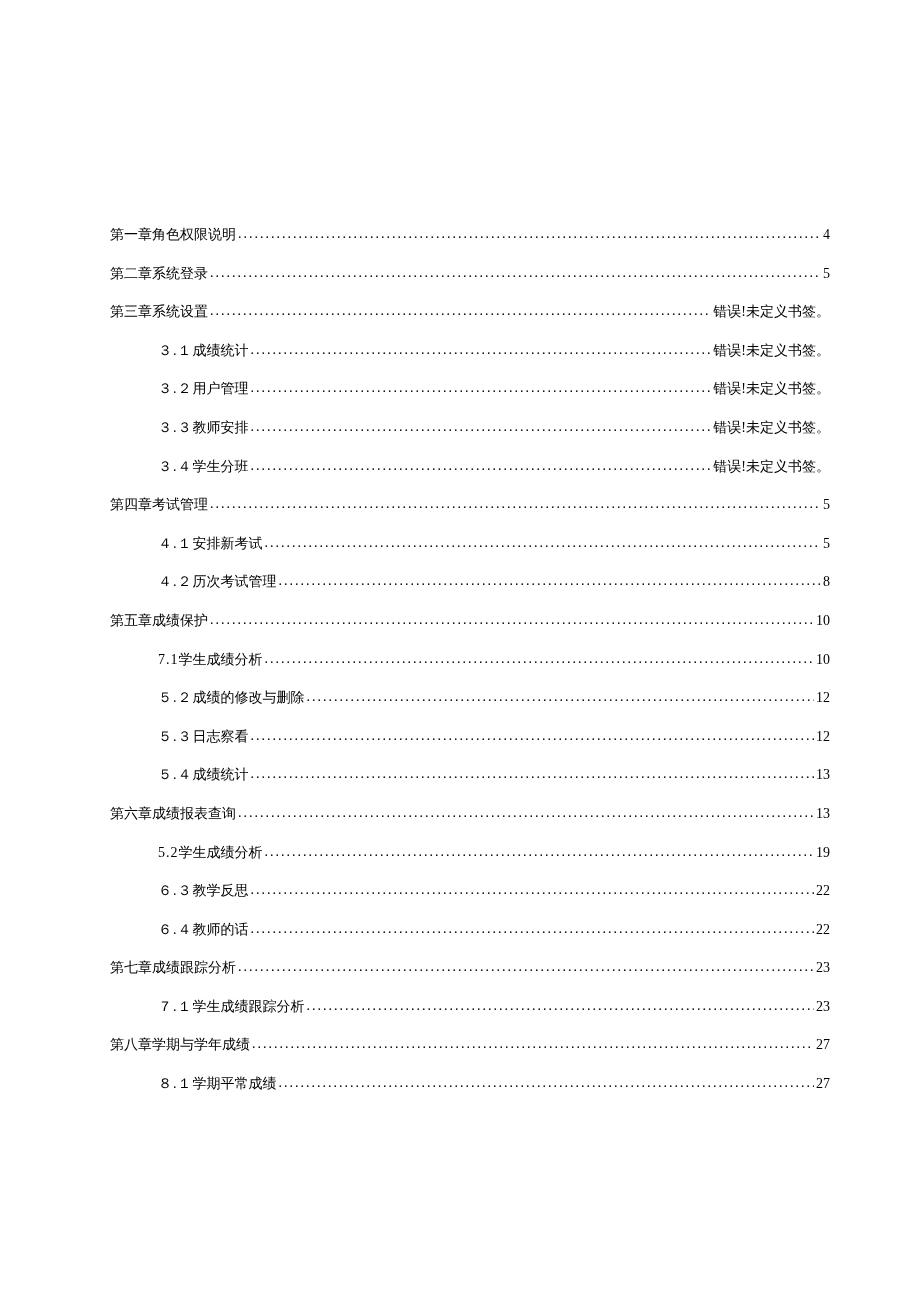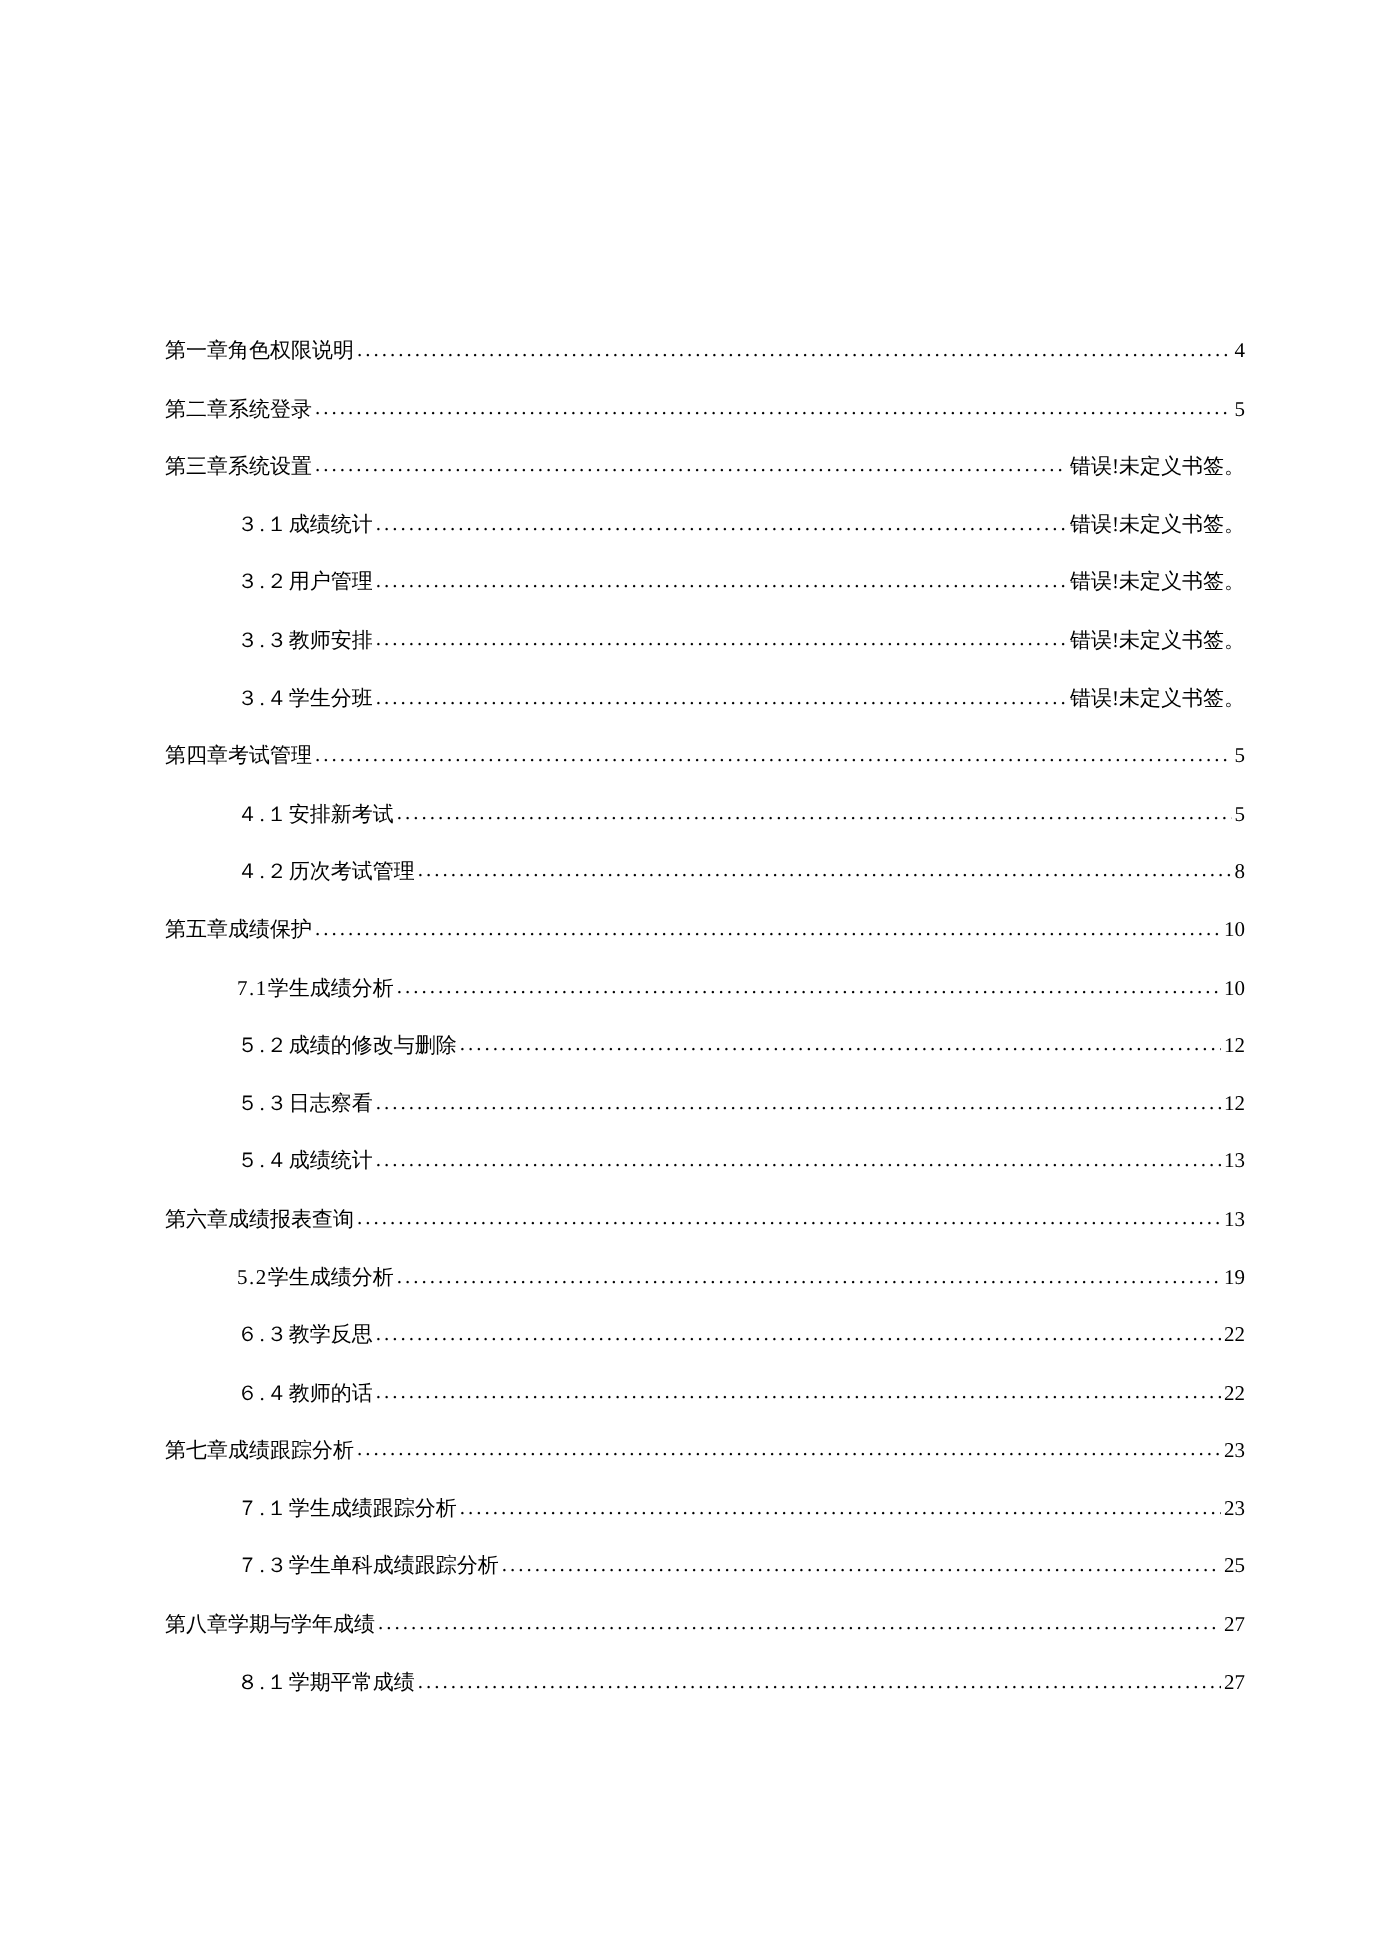--- a/index.html
+++ b/index.html
@@ -155,25 +155,20 @@
       <div class="toc-entry">
         <span class="toc-label">第七章成绩跟踪分析</span>
         <span class="toc-leader"></span>
         <span class="toc-page">23</span>
       </div>
       <div class="toc-entry sub">
         <span class="toc-label"><span class="section-num">７.１</span><span>学生成绩跟踪分析</span></span>
         <span class="toc-leader"></span>
         <span class="toc-page">23</span>
       </div>
-      <div class="toc-entry sub">
-        <span class="toc-label"><span class="section-num">７.３</span><span>学生单科成绩跟踪分析</span></span>
-        <span class="toc-leader"></span>
-        <span class="toc-page">25</span>
-      </div>
       <div class="toc-entry">
         <span class="toc-label">第八章学期与学年成绩</span>
         <span class="toc-leader"></span>
         <span class="toc-page">27</span>
       </div>
       <div class="toc-entry sub">
         <span class="toc-label"><span class="section-num">８.１</span><span>学期平常成绩</span></span>
         <span class="toc-leader"></span>
         <span class="toc-page">27</span>
       </div>

